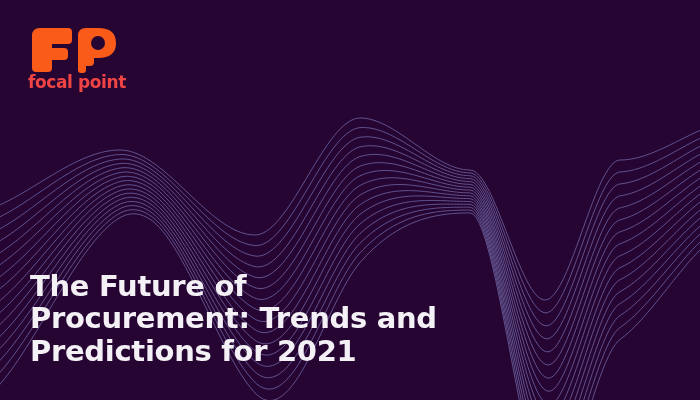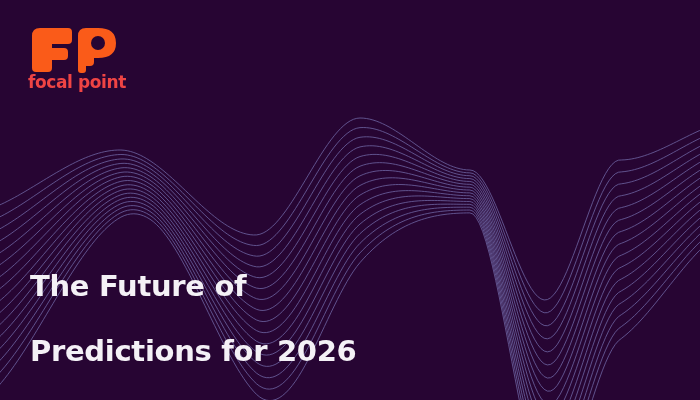--- a/index.html
+++ b/index.html
@@ -120,18 +120,18 @@
                  L53,47 Q50,47 50,44 Z"></path>
         <circle cx="70" cy="17" r="7" fill="#270533"></circle>
       </g>
     </svg>
     <span class="logo-wordmark">focal point</span>
   </div>
 
   <div class="content">
     <h1 class="headline">
       <span>The Future of</span><br>
-      <br>
-      <span>Predictions for 2026</span>
+      <span>Procurement: Trends and</span><br>
+      <span>Predictions for 2021</span>
     </h1>
   </div>
 
 </div>
 
 </body></html>

